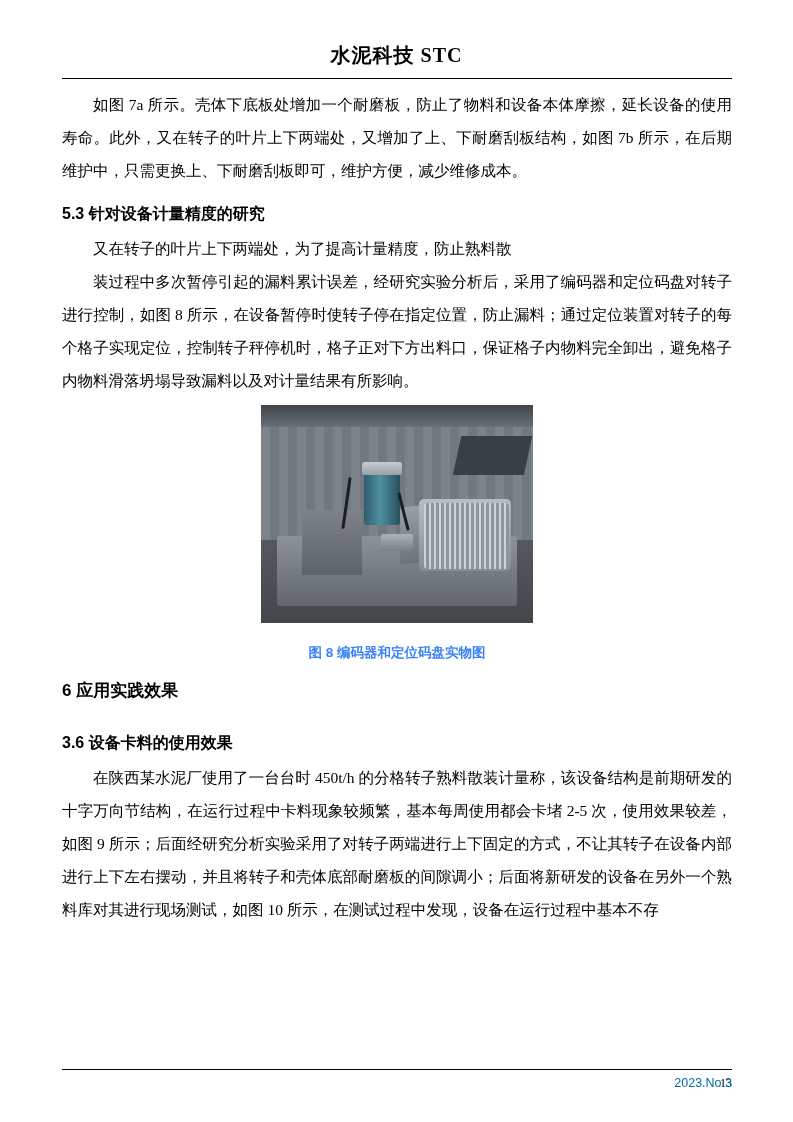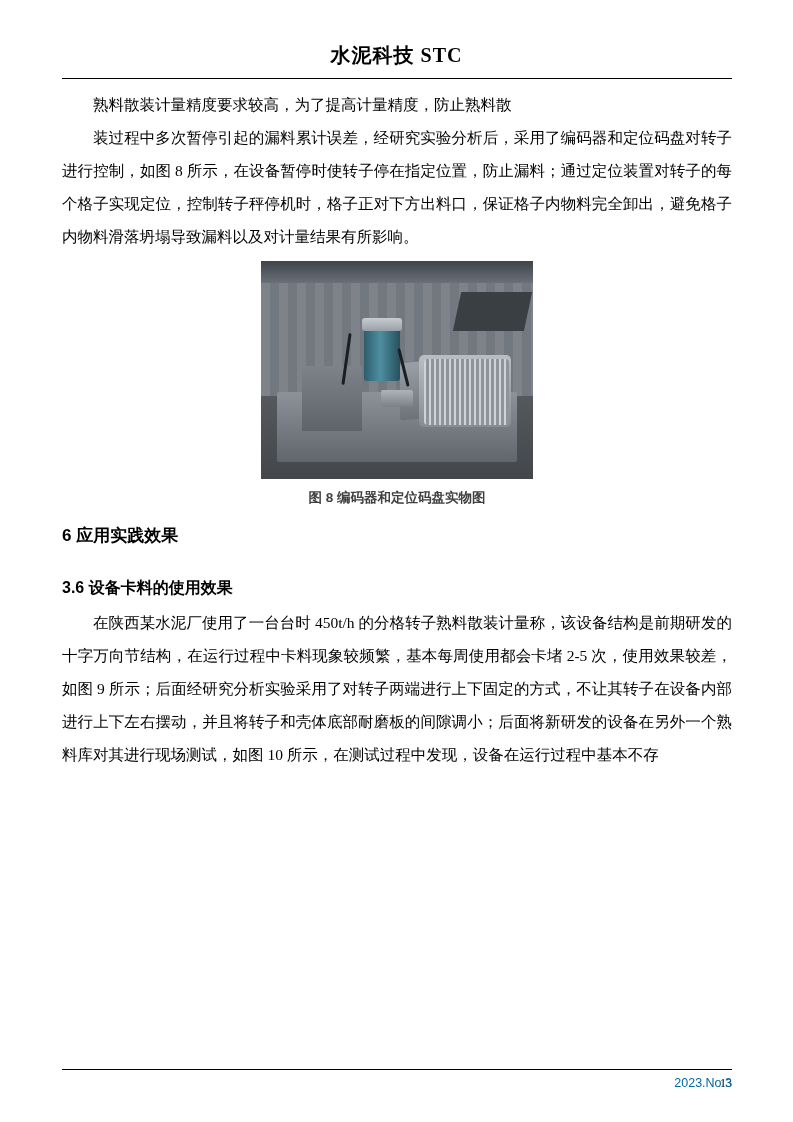--- a/index.html
+++ b/index.html
@@ -152,25 +152,25 @@
     background: #1c1f22;
     transform: rotate(-14deg);
     border-radius: 2px;
   }
   .ph-dark-top-right {
     position: absolute; right: 2%; top: 14%; width: 26%; height: 18%;
     background: #3a3f44;
     transform: skewX(-12deg);
   }
   .figure-caption {
-    margin-top: 6px;
+    margin-top: 17px;
     font-size: 13.5px;
     font-family: "Liberation Sans", sans-serif;
     font-weight: bold;
-    color: #404040;
+    color: #3b82f6;
     text-align: center;
   }
   .footer-rule {
     position: absolute;
     bottom: 52px;
     left: 62px;
     width: 670px;
     border-top: 1.6px solid #000;
   }
   .footer {
@@ -203,23 +203,25 @@
 
 <div class="page">
 
   <div class="header">
     <div class="header-title">水泥科技  STC</div>
   </div>
   <div class="header-rule"></div>
 
   <div class="content">
 
-
-
-    <p class="body-text indent">熟料散装计量精度要求较高，为了提高计量精度，防止熟料散</p>
+    <p class="body-text indent">如图 7a 所示。壳体下底板处增加一个耐磨板，防止了物料和设备本体摩擦，延长设备的使用寿命。此外，又在转子的叶片上下两端处，又增加了上、下耐磨刮板结构，如图 7b 所示，在后期维护中，只需更换上、下耐磨刮板即可，维护方便，减少维修成本。</p>
+
+    <h3 class="heading">5.3 针对设备计量精度的研究</h3>
+
+    <p class="body-text indent">又在转子的叶片上下两端处，为了提高计量精度，防止熟料散</p>
 
     <p class="body-text indent">装过程中多次暂停引起的漏料累计误差，经研究实验分析后，采用了编码器和定位码盘对转子进行控制，如图 8 所示，在设备暂停时使转子停在指定位置，防止漏料；通过定位装置对转子的每个格子实现定位，控制转子秤停机时，格子正对下方出料口，保证格子内物料完全卸出，避免格子内物料滑落坍塌导致漏料以及对计量结果有所影响。</p>
 
     <div class="figure-block">
       <div class="figure-img">
         <div class="ph-wall"></div>
         <div class="ph-wall-dark"></div>
         <div class="ph-dark-top-right"></div>
         <div class="ph-floor"></div>
         <div class="ph-base"></div>

